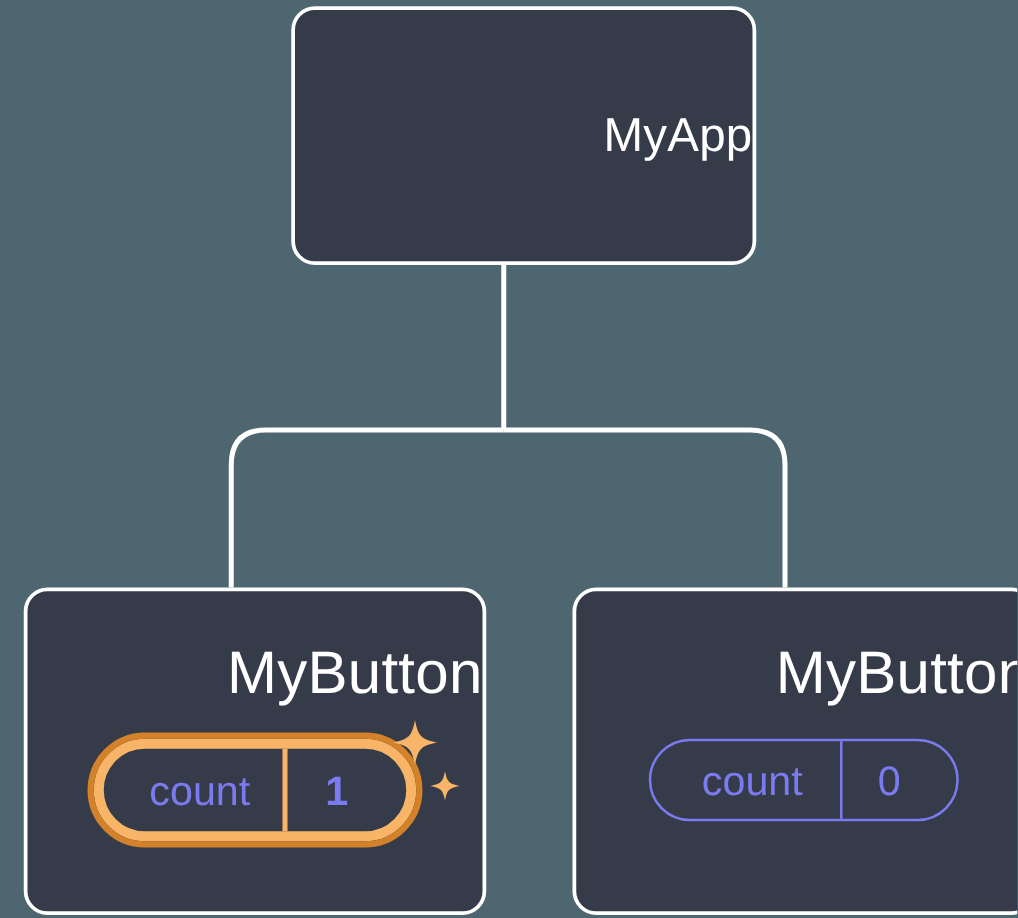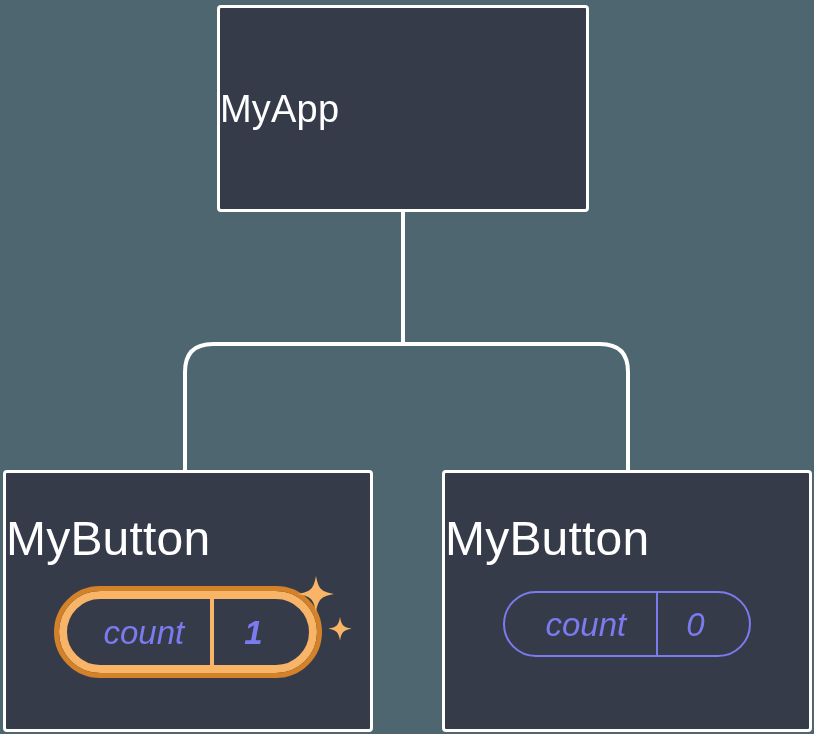--- a/index.html
+++ b/index.html
@@ -24,24 +24,25 @@
     top: 0;
     width: 814px;
     height: 734px;
     pointer-events: none;
   }
   .node {
     position: absolute;
     box-sizing: border-box;
     background: #363b4a;
     border: 3px solid #ffffff;
-    border-radius: 4px;
+    border-radius: 19px;
     display: flex;
     flex-direction: column;
-    align-items: flex-start;
+    align-items: flex-end;
+    margin-left: 16px;
   }
   .node-root {
     left: 217px;
     top: 5px;
     width: 372px;
     height: 207px;
     justify-content: center;
   }
   .node-child-left {
     left: 3px;
@@ -94,21 +95,20 @@
     border: 8px solid #f9b567;
     outline: 5px solid #d4822a;
     outline-offset: 0px;
     height: 82px;
   }
   .badge-cell {
     display: flex;
     align-items: center;
     justify-content: center;
     box-sizing: border-box;
-    font-style: italic;
   }
   .badge-key {
     padding: 0 30px 0 40px;
     font-size: 33px;
     color: #7b7bf0;
     font-weight: 400;
     line-height: 1;
   }
   .badge-val {
     padding: 0 44px 0 28px;

